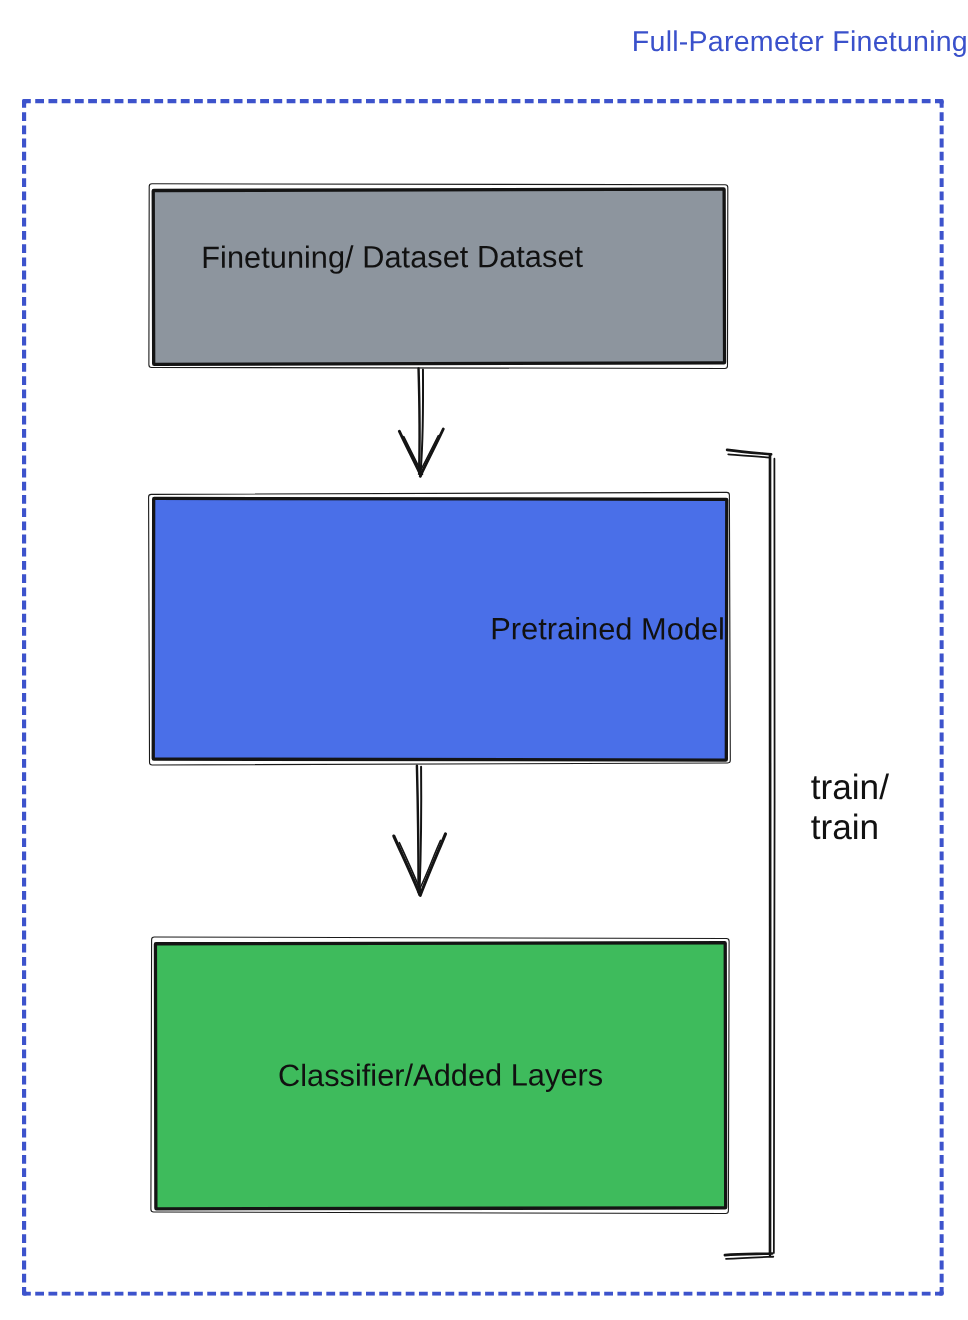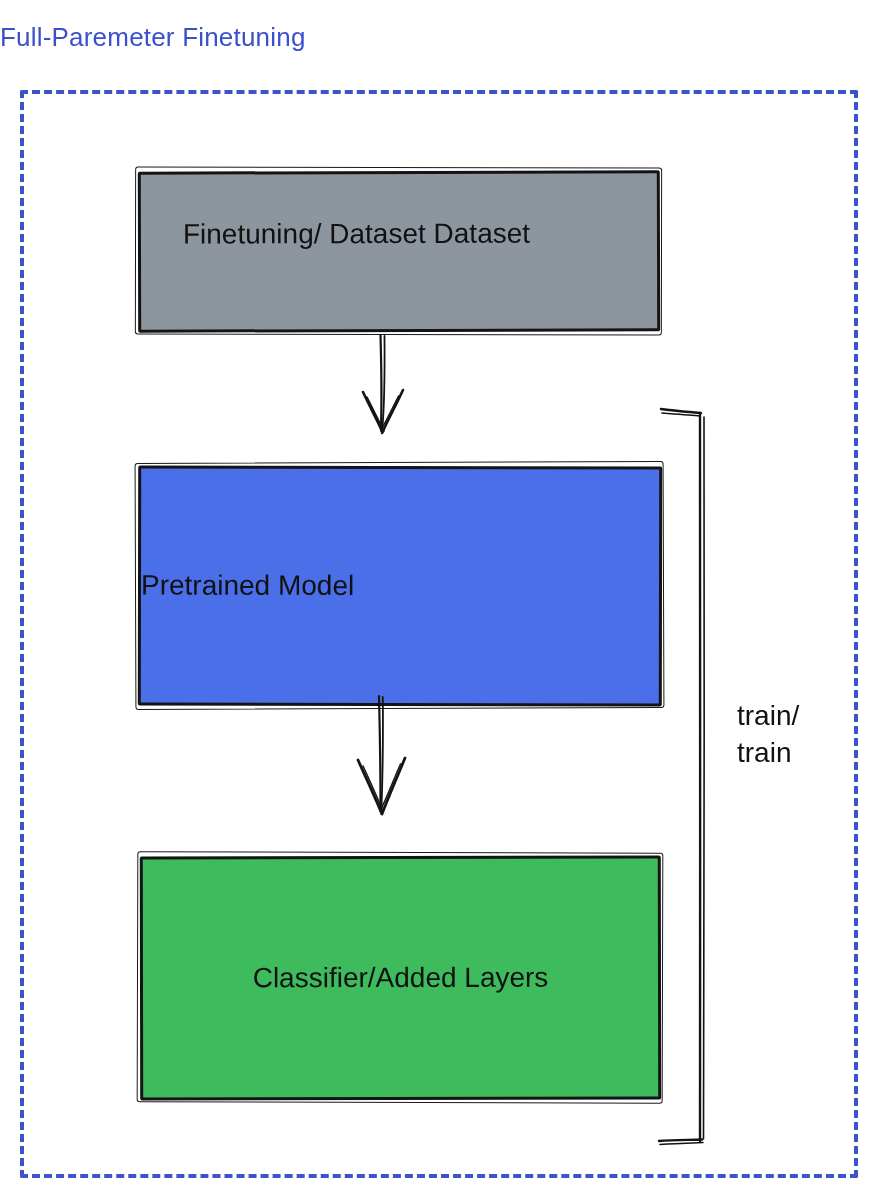--- a/index.html
+++ b/index.html
@@ -6,21 +6,21 @@
   .canvas{
     position:relative;
     width:880px;height:1200px;
     background:#ffffff;
     font-family:"Liberation Sans", sans-serif;
     overflow:hidden;
   }
   .title{
     position:absolute;
     top:22px;left:0;width:880px;
-    text-align:left;
+    text-align:right;
     font-size:26px;
     letter-spacing:0.2px;
     font-weight:normal;
   }
   .frame{
     position:absolute;
     left:20px;top:90px;
     width:830px;height:1080px;
     border:4px dashed #3d53cc;
     border-radius:2px;
@@ -43,38 +43,38 @@
     transform:rotate(0.25deg);
     pointer-events:none;
   }
   .box-dataset{
     left:138px;top:171px;width:522px;height:161px;
     display:flex;align-items:flex-start;justify-content:flex-start;
     padding:44px 0 0 42px;
     transform:rotate(-0.15deg);
   }
   .box-pretrained{
-    left:138px;top:466px;width:524px;height:240px;
-    display:flex;align-items:center;justify-content:flex-start;
+    left:138px;top:452px;width:524px;height:240px;
+    display:flex;align-items:center;justify-content:flex-end;
     transform:rotate(0.1deg);
   }
   .box-pretrained::after{transform:rotate(-0.3deg);}
   .box-classifier{
     left:140px;top:856px;width:521px;height:244px;
     display:flex;align-items:center;justify-content:center;
     transform:rotate(-0.1deg);
   }
   .overlay{
     position:absolute;left:0;top:0;width:880px;height:1200px;
     pointer-events:none;
   }
   .bracket-label{
     position:absolute;
     left:737px;top:697px;
-    font-size:28px;
+    font-size:32px;
     color:#111111;
     line-height:37px;
     white-space:nowrap;
   }
   .bracket-label span{display:block;}
 </style>
 </head>
 <body>
 
 <div class="canvas">

